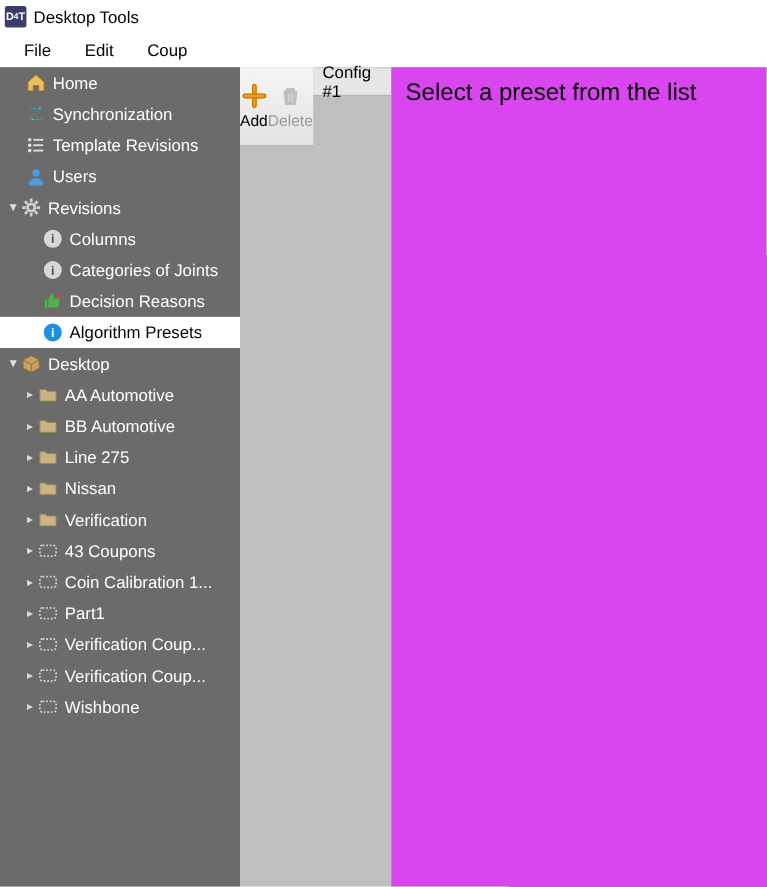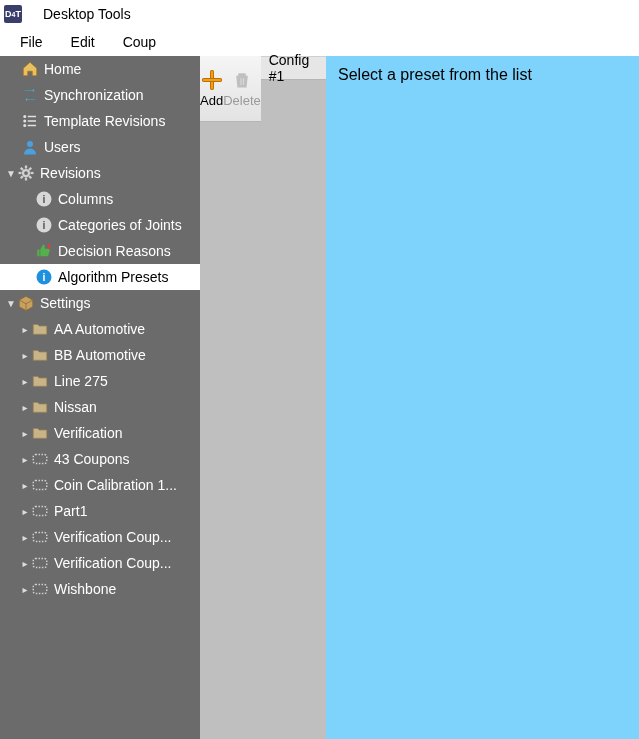--- a/index.html
+++ b/index.html
@@ -25,21 +25,21 @@
     color: #fff;
     font-size: 9px;
     font-weight: bold;
     display: flex;
     align-items: center;
     justify-content: center;
     margin-right: 6px;
     border-radius: 2px;
   }
   .app-icon sub { font-size: 7px; vertical-align: sub; }
-  .titlebar-title { font-size: 14px; margin-left: 15px; }
+  .titlebar-title { font-size: 14px; }
   .menubar {
     display: flex;
     height: 28px;
     align-items: center;
     background: #fff;
     padding: 0 6px;
   }
   .menubar .menu-item {
     padding: 4px 14px;
     cursor: default;
@@ -141,23 +141,23 @@
     display: flex;
     align-items: center;
     padding: 0 8px;
     background: #e6e6e6;
     border-top: 1px solid #cfcfcf;
     border-bottom: 1px solid #b5b5b5;
     font-size: 14px;
   }
   .detail-panel {
     flex: 1;
-    background: #7dd3fc;
+    background: #d946ef;
     padding: 10px 12px;
-    font-size: 16px;
+    font-size: 20px;
   }
   
   .tree-icon svg { width: 18px; height: 18px; }
 </style>
 </head>
 <body>
 
 <div class="titlebar">
   <div class="app-icon">D<sub>4</sub>T</div>
   <div class="titlebar-title">Desktop Tools</div>
@@ -280,21 +280,21 @@
     </div>
 
     <div class="tree-item">
       <span class="tree-caret">▼</span>
       <span class="tree-icon">
         <svg viewBox="0 0 24 24">
             <path fill="#c8a060" stroke="#8a6a30" d="M3 8l9-5 9 5v9l-9 5-9-5z"></path>
             <path stroke="#8a6a30" fill="none" d="M3 8l9 5 9-5M12 13v9"></path>
           </svg>
       </span>
-      <span class="tree-label">Settings</span>
+      <span class="tree-label">Desktop</span>
     </div>
 
     <div id="product-list">
         <div class="tree-item level1">
           <span class="tree-caret">▸</span>
           <span class="tree-icon">
             <svg viewBox="0 0 24 24">
               <path fill="#c9b488" stroke="#9a8350" d="M3 6h6l2 2h10v11H3z"></path>
             </svg>
           </span>

